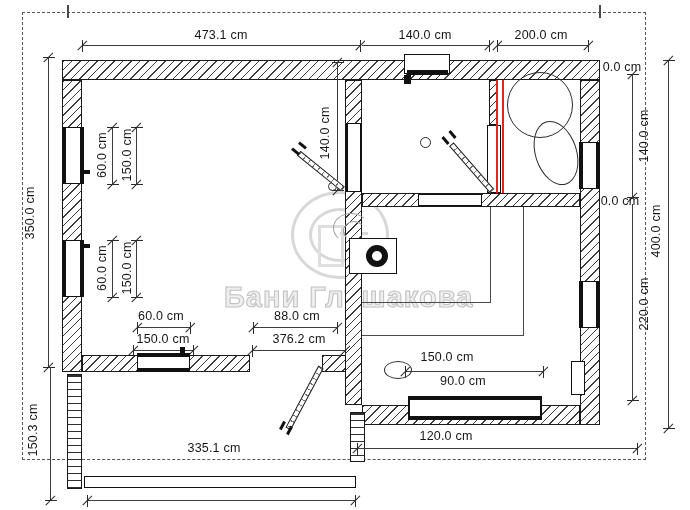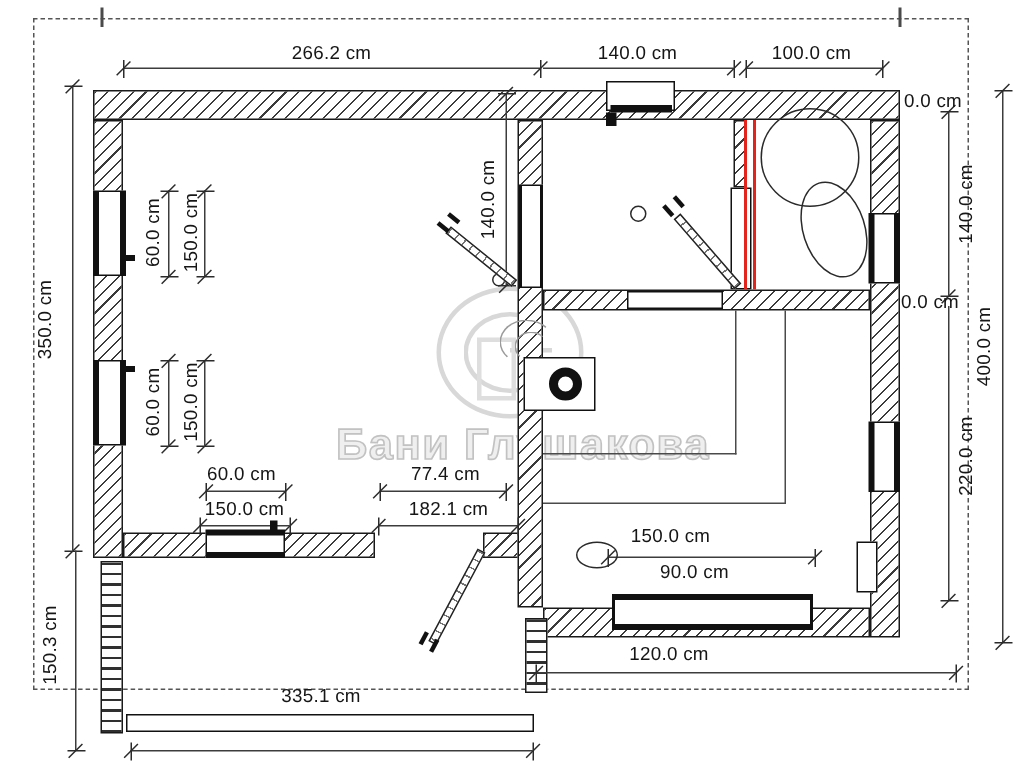--- a/index.html
+++ b/index.html
@@ -186,37 +186,37 @@
   <i class="tick th" style="left:253px;top:327px"></i>
   <i class="tick th" style="left:337px;top:327px"></i>
   <div class="dl-h" style="left:252px;top:350px;width:93px"></div>
   <i class="tick th" style="left:252px;top:350px"></i>
   <i class="tick th" style="left:345px;top:350px"></i>
 
   <div class="dl-h" style="left:405px;top:371px;width:138px"></div>
   <i class="tick th" style="left:405px;top:371px"></i>
   <i class="tick th" style="left:543px;top:371px"></i>
 
-  <div class="lbl" style="left:221px;top:35px">266.2 cm</div>
+  <div class="lbl" style="left:221px;top:35px">473.1 cm</div>
   <div class="lbl" style="left:425px;top:35px">140.0 cm</div>
-  <div class="lbl" style="left:541px;top:35px">100.0 cm</div>
+  <div class="lbl" style="left:541px;top:35px">200.0 cm</div>
   <div class="lbl v" style="left:30px;top:213px">350.0 cm</div>
   <div class="lbl v" style="left:33px;top:430px">150.3 cm</div>
   <div class="lbl v" style="left:325px;top:133px">140.0 cm</div>
   <div class="lbl" style="left:622px;top:67px">0.0 cm</div>
   <div class="lbl v" style="left:644px;top:136px">140.0 cm</div>
   <div class="lbl" style="left:620px;top:201px">0.0 cm</div>
   <div class="lbl v" style="left:656px;top:231px">400.0 cm</div>
   <div class="lbl v" style="left:644px;top:304px">220.0 cm</div>
   <div class="lbl" style="left:446px;top:436px">120.0 cm</div>
-  <div class="lbl" style="left:214px;top:464px">335.1 cm</div>
+  <div class="lbl" style="left:214px;top:448px">335.1 cm</div>
   <div class="lbl v" style="left:102px;top:155px">60.0 cm</div>
   <div class="lbl v" style="left:127px;top:155px">150.0 cm</div>
   <div class="lbl v" style="left:102px;top:268px">60.0 cm</div>
   <div class="lbl v" style="left:127px;top:268px">150.0 cm</div>
   <div class="lbl" style="left:161px;top:316px">60.0 cm</div>
   <div class="lbl" style="left:163px;top:339px">150.0 cm</div>
-  <div class="lbl" style="left:297px;top:316px">77.4 cm</div>
-  <div class="lbl" style="left:299px;top:339px">182.1 cm</div>
+  <div class="lbl" style="left:297px;top:316px">88.0 cm</div>
+  <div class="lbl" style="left:299px;top:339px">376.2 cm</div>
   <div class="lbl" style="left:447px;top:357px">150.0 cm</div>
   <div class="lbl" style="left:463px;top:381px">90.0 cm</div>
 
 </div>
 
 </body></html>

